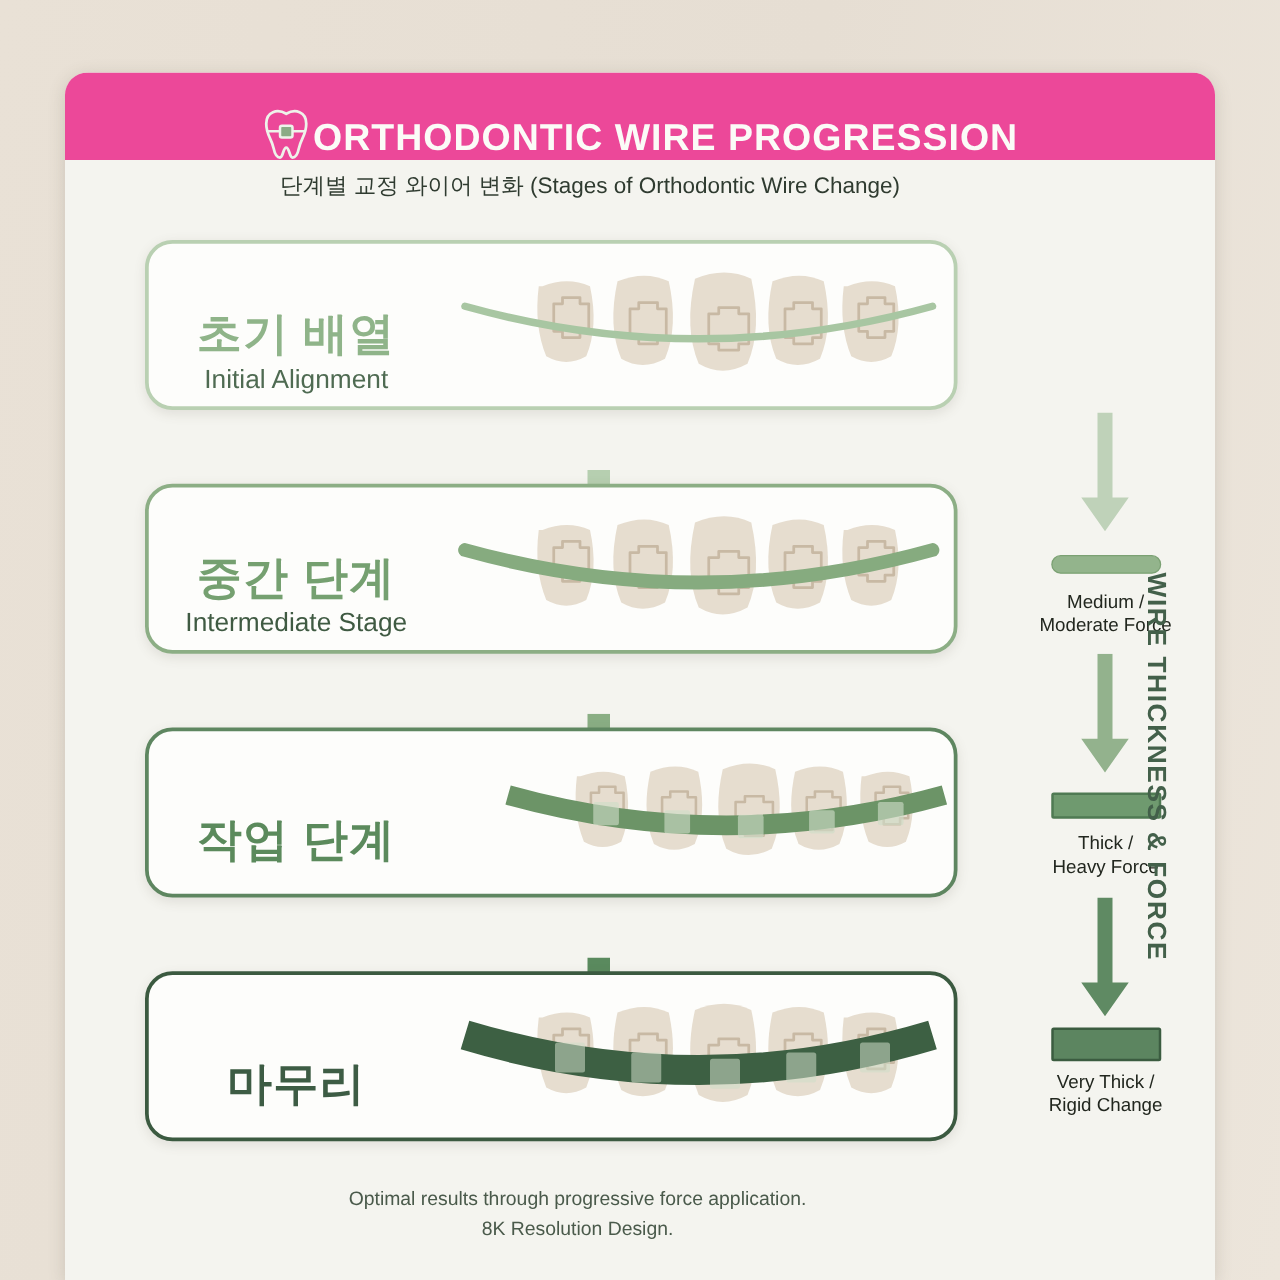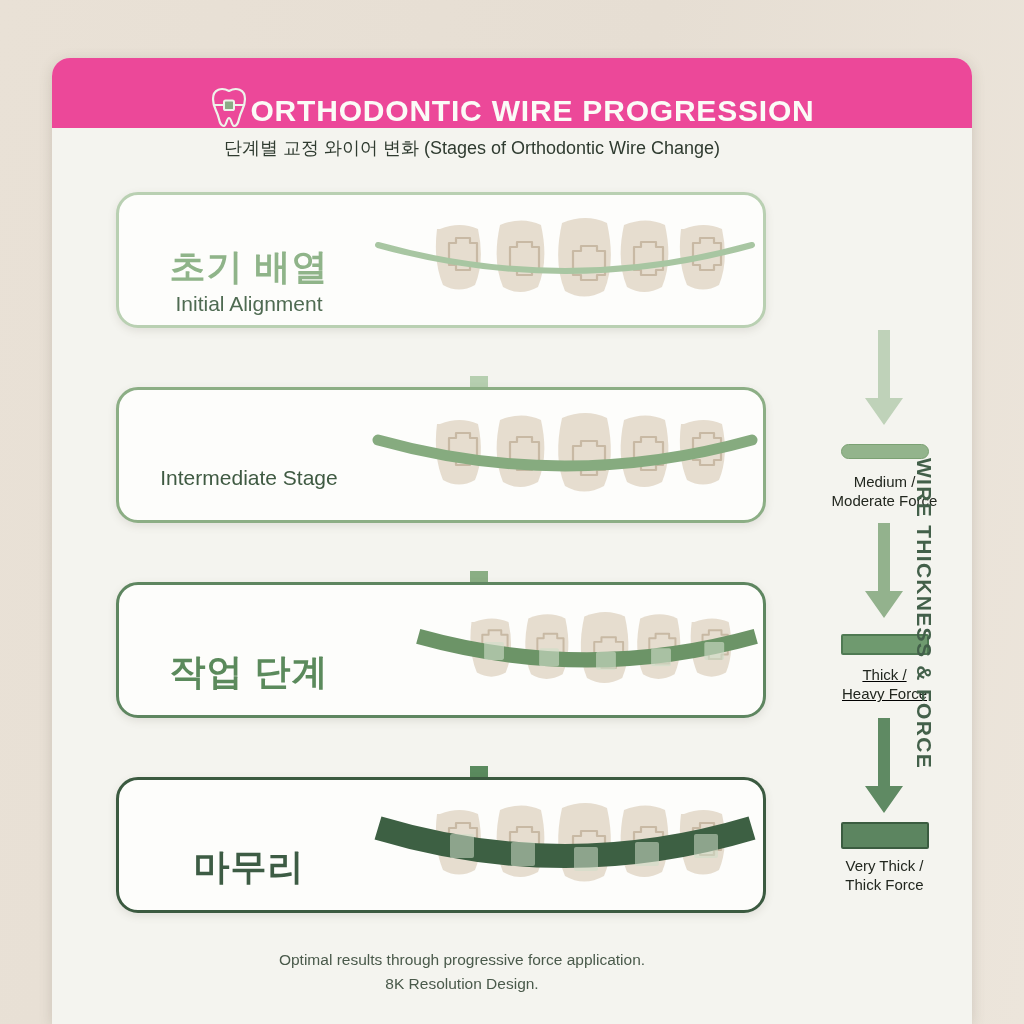--- a/index.html
+++ b/index.html
@@ -69,21 +69,21 @@
     border-radius: 22px;
     box-sizing: border-box;
     display: flex;
     align-items: center;
     box-shadow: 0 3px 9px rgba(90, 85, 70, 0.13);
   }
   .card .labels {
     width: 236px;
     text-align: center;
     flex: 0 0 auto;
-    padding-left: 12px;
+    padding-left: 0;
     margin-top: 44px;
   }
   .card .ko {
     font-size: 36px;
     font-weight: bold;
     line-height: 1.12;
     letter-spacing: 1px;
   }
   .card .en {
     font-size: 21px;
@@ -210,20 +210,21 @@
             <path d="M264 46 h7 v-5 h15 v5 h7 v23 h-7 v5 h-15 v-5 h-7 Z"></path>
             <path d="M323 42 h7 v-5 h14 v5 h7 v22 h-7 v5 h-14 v-5 h-7 Z"></path>
           </g>
           <path d="M8 44 Q195 96 382 44" fill="none" stroke="#a8c6a2" stroke-width="6" stroke-linecap="round"></path>
         </svg>
       </div>
     </div>
 
     <div class="card" style="top:329px;border:3px solid #8cae85;">
       <div class="labels">
+        <div class="ko" style="color:#75a070;">중간 단계</div>
         <div class="en" style="color:#3f5a42;">Intermediate Stage</div>
       </div>
       <div class="art">
         <svg width="100%" height="100%" viewBox="0 0 390 118" preserveAspectRatio="xMidYMid meet">
           <g fill="#e6ddcf">
             <path d="M70 28 q20 -8 38 0 q7 32 -3 56 q-16 9 -32 0 q-10 -24 -6 -56 Z"></path>
             <path d="M130 24 q22 -9 41 0 q8 36 -3 62 q-18 10 -35 0 q-11 -26 -3 -62 Z"></path>
             <path d="M192 22 q24 -10 45 0 q9 40 -3 68 q-20 11 -39 0 q-12 -28 -3 -68 Z"></path>
             <path d="M254 24 q22 -9 41 0 q8 36 -3 62 q-18 10 -35 0 q-11 -26 -3 -62 Z"></path>
             <path d="M314 28 q20 -8 38 0 q7 32 -3 56 q-16 9 -32 0 q-10 -24 -6 -56 Z"></path>
@@ -318,41 +319,41 @@
         <div class="legend-text">
           <div>Medium /</div>
           <div>Moderate Force</div>
         </div>
       </div>
 
       <svg class="legend-arrow" style="top:305px;height:100px;" viewBox="0 0 42 100">
         <path d="M15 0 H27 V68 H40 L21 95 L2 68 H15 Z" fill="#93b28d"></path>
       </svg>
 
-      <div class="legend-item" style="top:411px;text-decoration:underline;">
+      <div class="legend-item" style="top:411px;">
         <div class="swatch-wrap">
           <div class="swatch" style="width:88px;height:21px;border-radius:2px;background:#6f9a6f;border:2px solid #4f7a53;"></div>
         </div>
         <div class="legend-text">
           <div>Thick /</div>
           <div>Heavy Force</div>
         </div>
       </div>
 
       <svg class="legend-arrow" style="top:500px;height:100px;" viewBox="0 0 42 100">
         <path d="M15 0 H27 V68 H40 L21 95 L2 68 H15 Z" fill="#5f8a63"></path>
       </svg>
 
       <div class="legend-item" style="top:602px;">
         <div class="swatch-wrap">
           <div class="swatch" style="width:88px;height:27px;border-radius:2px;background:#5c8560;border:2px solid #3b5c40;"></div>
         </div>
         <div class="legend-text">
           <div>Very Thick /</div>
-          <div>Thick Force</div>
+          <div>Rigid Change</div>
         </div>
       </div>
     </div>
 
     <div id="axis-label">WIRE THICKNESS &amp; FORCE</div>
 
     <div id="footer">
       <div>Optimal results through progressive force application.</div>
       <div>8K Resolution Design.</div>
     </div>

